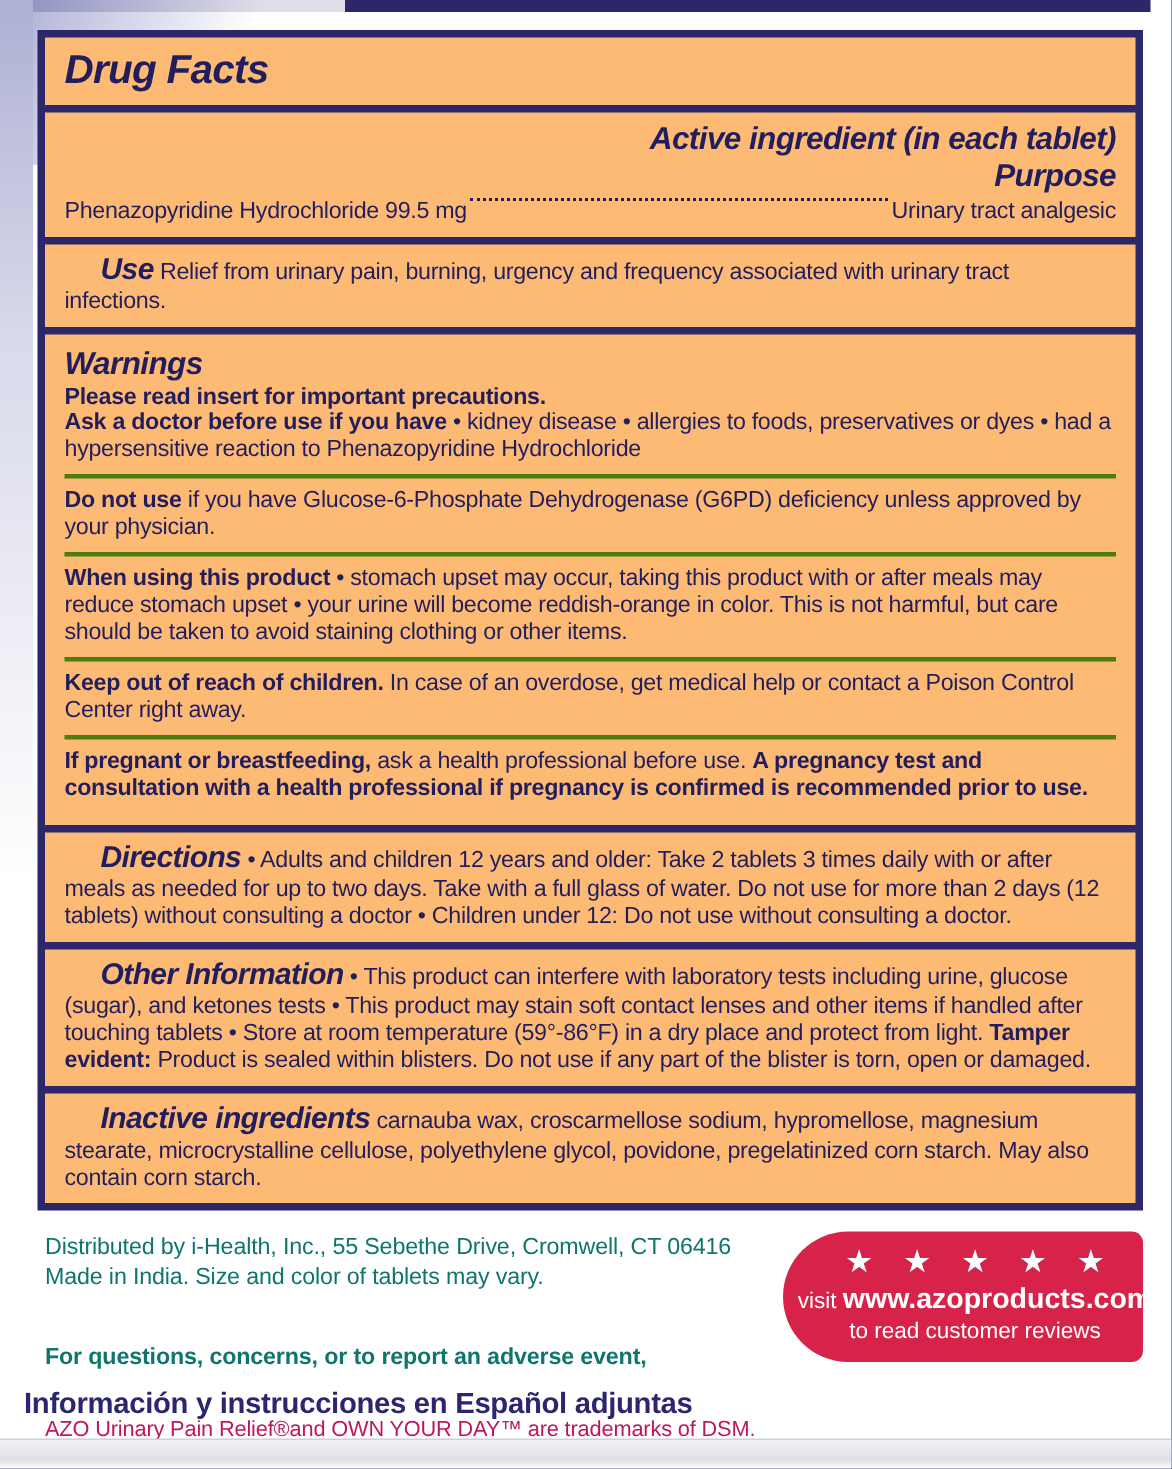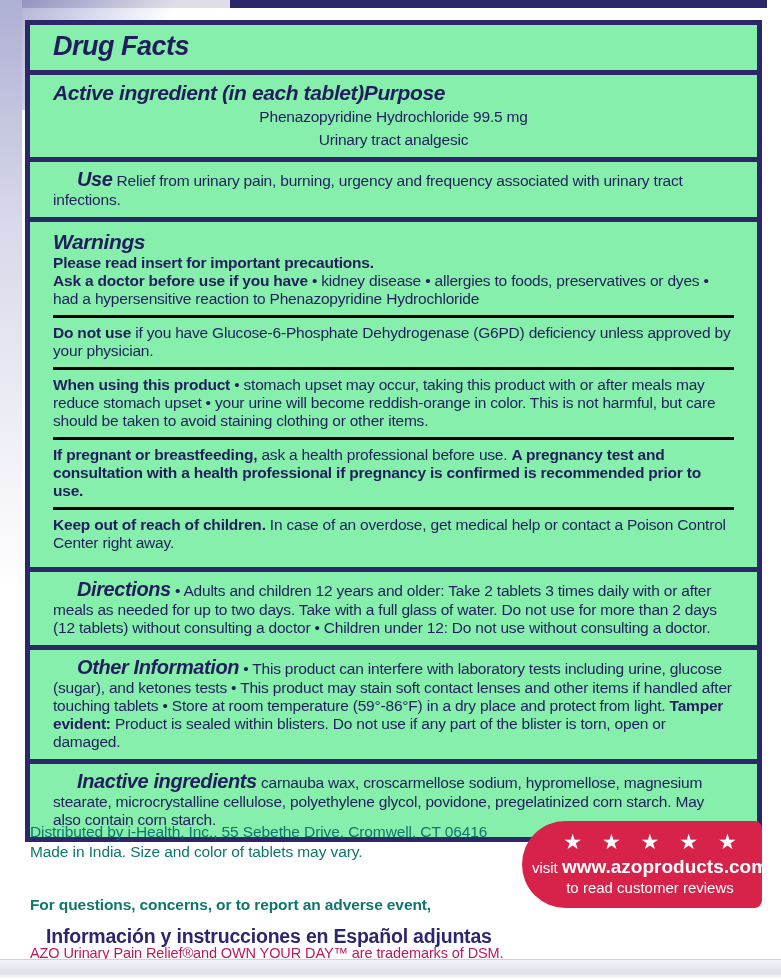--- a/index.html
+++ b/index.html
@@ -29,45 +29,45 @@
     background:linear-gradient(180deg,#f2f2f6 0%,#dfdfe8 70%,#ffffff 100%);
     border-top:1px solid #cfcfdd;
   }
   
   .panel {
     position:absolute; left:25px; top:20px; width:737px;
     background:#2b2768; padding:5px;
     display:flex; flex-direction:column; gap:5px;
   }
   .section {
-    background:#86efac; padding:6px 23px 8px;
+    background:#fdba74; padding:6px 13px 8px;
     font-size:15.5px; line-height:1.16; letter-spacing:-0.2px;
   }
   .hd-big { font-size:27px; font-weight:bold; font-style:italic; letter-spacing:-0.5px; }
   .hd { font-size:21px; font-weight:bold; font-style:italic; letter-spacing:-0.4px; }
   .hd-inline { font-size:20px; font-weight:bold; font-style:italic; letter-spacing:-0.4px;margin-left:24px; }
   b, .b { font-weight:bold; }
-  .active-row { display:flex; justify-content:flex-start; align-items:flex-end; }
-  .leader-row { display:flex; align-items:center; margin-top:2px;flex-direction:column; }
+  .active-row { display:flex; justify-content:space-between; align-items:flex-end;flex-direction:column; }
+  .leader-row { display:flex; align-items:flex-start; margin-top:2px; }
   .leader { flex:1; border-bottom:2px dotted #221e5e; margin:0 2px 3px; height:1px; }
   .sub { padding:6px 0 7px; }
-  .sub + .sub { border-top:3px solid #000000; }
+  .sub + .sub { border-top:3px solid #4d7c0f; }
   .warn-head { padding-top:2px; padding-bottom:7px; }
   
   .footer-left {
     position:absolute; left:30px; top:822px; width:500px;
     color:#0f766e; font-size:15.5px; line-height:1.32; letter-spacing:-0.1px;
   }
   .footer-bold { font-weight:bold;margin-top:32px; }
   .tm-line {
     position:absolute; left:30px; top:905px; width:520px;
     color:#be185d; font-size:14.5px; letter-spacing:-0.1px;margin-top:40px;
   }
   .es-line {
-    position:absolute; left:46px; top:925px; width:560px;
+    position:absolute; left:16px; top:925px; width:560px;
     color:#2c2670; font-size:19.5px; font-weight:bold; letter-spacing:-0.2px;
   }
   
   .badge {
     position:absolute; right:19px; top:821px; width:240px; height:87px;
     background:#d7234a; border-radius:46px 8px 8px 46px;
     display:flex; flex-direction:column; justify-content:center; align-items:center;
     color:#ffffff; padding:4px 10px 6px 26px;
   }
   .stars { font-size:21px; letter-spacing:7px; line-height:1.1; margin-bottom:3px; white-space:nowrap; text-indent:7px; }
@@ -113,24 +113,24 @@
         <b>Ask a doctor before use if you have</b><span> • kidney disease • allergies to foods, preservatives or dyes • had a hypersensitive reaction to Phenazopyridine Hydrochloride</span>
       </div>
     </div>
     <div class="sub">
       <b>Do not use</b><span> if you have Glucose-6-Phosphate Dehydrogenase (G6PD) deficiency unless approved by your physician.</span>
     </div>
     <div class="sub">
       <b>When using this product</b><span> • stomach upset may occur, taking this product with or after meals may reduce stomach upset • your urine will become reddish-orange in color. This is not harmful, but care should be taken to avoid staining clothing or other items.</span>
     </div>
     <div class="sub">
-      <b>If pregnant or breastfeeding,</b><span> ask a health professional before use.  </span><b>A pregnancy test and consultation with a health professional if pregnancy is confirmed is recommended prior to use.</b>
+      <b>Keep out of reach of children.</b><span> In case of an overdose, get medical help or contact a Poison Control Center right away.</span>
     </div>
     <div class="sub">
-      <b>Keep out of reach of children.</b><span> In case of an overdose, get medical help or contact a Poison Control Center right away.</span>
+      <b>If pregnant or breastfeeding,</b><span> ask a health professional before use.  </span><b>A pregnancy test and consultation with a health professional if pregnancy is confirmed is recommended prior to use.</b>
     </div>
   </div>
 
   <div class="section">
     <span class="hd-inline">Directions</span><span> • Adults and children 12 years and older: Take 2 tablets 3 times daily with or after meals as needed for up to two days. Take with a full glass of water. Do not use for more than 2 days (12 tablets) without consulting a doctor • Children under 12: Do not use without consulting a doctor.</span>
   </div>
 
   <div class="section">
     <span class="hd-inline">Other Information</span><span> • This product can interfere with laboratory tests including urine, glucose (sugar), and ketones tests • This product may stain soft contact lenses and other items if handled after touching tablets • Store at room temperature (59°-86°F) in a dry place and protect from light. </span><b>Tamper evident:</b><span> Product is sealed within blisters. Do not use if any part of the blister is torn, open or damaged.</span>
   </div>

